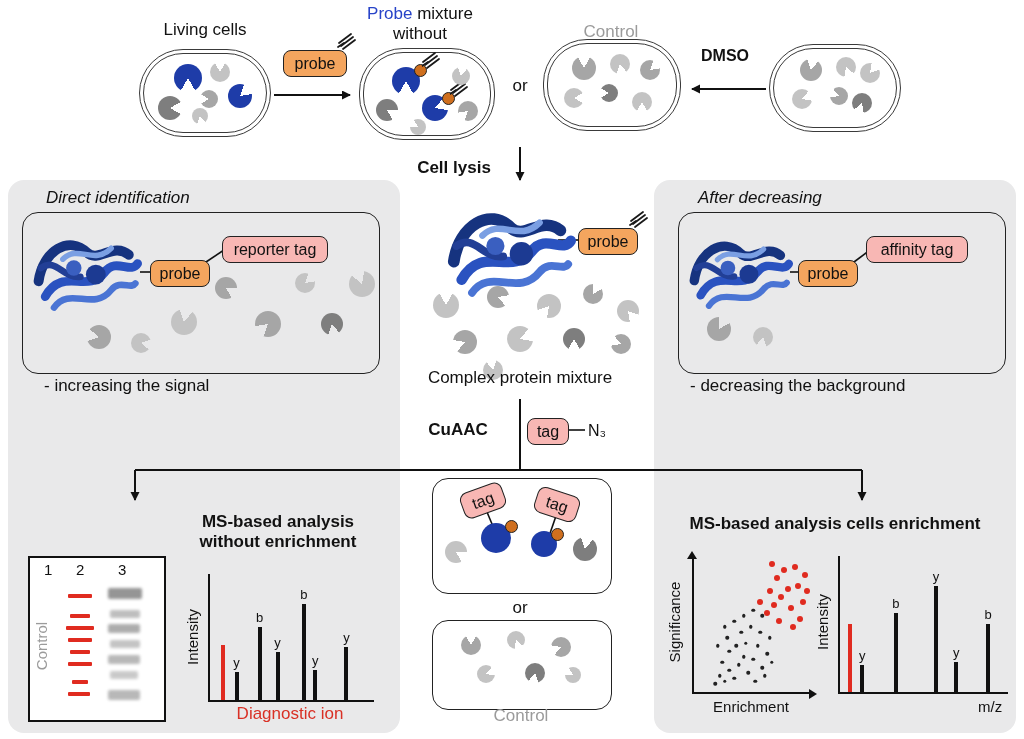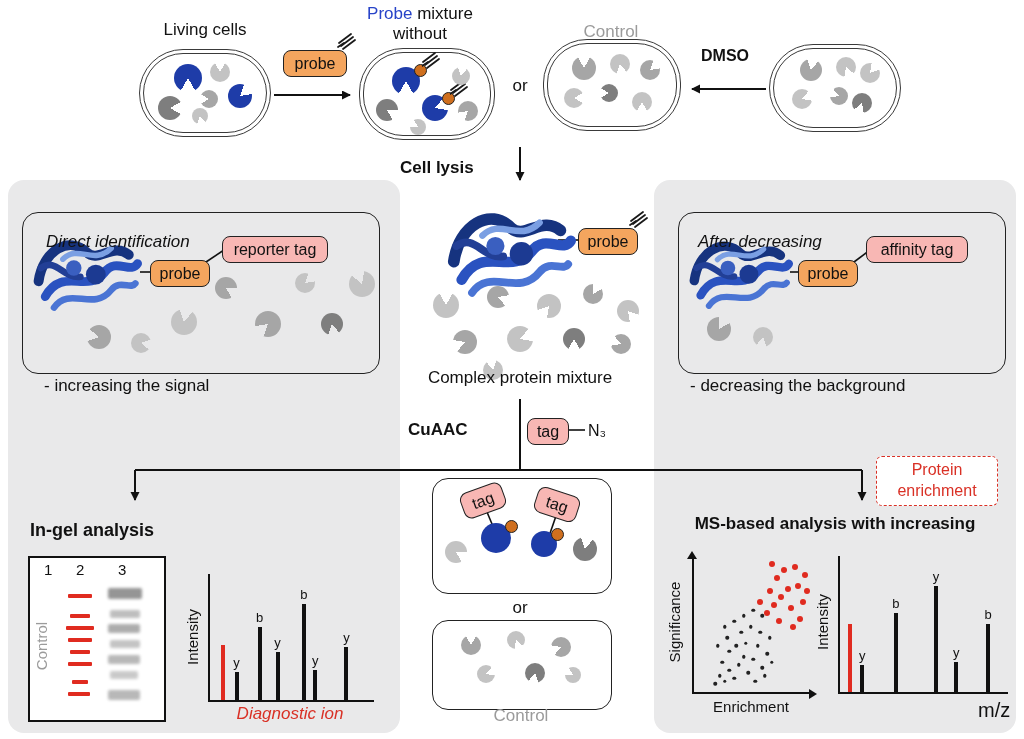--- a/index.html
+++ b/index.html
@@ -2,26 +2,26 @@
 <html><head>
 <meta charset="utf-8">
 <style>
   html,body{margin:0;padding:0;background:#fff;}
   body{font-family:"Liberation Sans","DejaVu Sans",sans-serif;color:#111;}
   .canvas{position:relative;width:1024px;height:739px;background:#fff;overflow:hidden;}
   .panel{position:absolute;background:#e9e9ea;border-radius:16px;}
   #overlay{position:absolute;left:0;top:0;pointer-events:none;}
   .t{position:absolute;font-size:17px;line-height:1.2;}
   .bold{font-weight:bold;}
-  .italic{font-style:italic;margin-top:44px;}
+  .italic{font-style:italic;}
   .gray{color:#9b9b9b;}
   .blue{color:#2743c8;}
   .redtxt{color:#d93025;}
   .center{text-align:center;}
-  .right{text-align:left;}
+  .right{text-align:center;}
   .cell{position:absolute;border:1.6px solid #3a3a3a;border-radius:40px;outline:1.4px solid #3a3a3a;outline-offset:3px;background:#fff;}
   .pac{position:absolute;border-radius:50%;}
   .odot{position:absolute;width:11px;height:11px;border-radius:50%;background:#cf6f1e;border:1px solid #222;}
   .alk{position:absolute;width:20px;height:17px;}
   .chip{position:absolute;display:flex;align-items:center;justify-content:center;border:1.6px solid #222;border-radius:8px;font-size:16px;height:25px;background:#f4a55e;}
   .chip.pink{background:#f8b7b4;}
   .box{position:absolute;border:1.8px solid #222;border-radius:16px;}
   .gel{position:absolute;background:#fff;border:2px solid #111;}
   .band{position:absolute;}
   .band.redb{background:#e02b20;height:4px;border-radius:1px;}
@@ -219,26 +219,25 @@
 
   <div class="t italic" style="left:698px;top:188px;">After decreasing</div>
   <div class="box" style="left:678px;top:212px;width:326px;height:160px;">
       <div class="pac" style="left: 28px; top: 104px; width: 24px; height: 24px; background: conic-gradient(from 60deg, rgb(166, 166, 166) 0deg, rgb(166, 166, 166) 300deg, transparent 300deg, transparent 360deg);"></div>
       <div class="pac" style="left: 74px; top: 114px; width: 20px; height: 20px; background: conic-gradient(from 220deg, rgb(195, 195, 195) 0deg, rgb(195, 195, 195) 300deg, transparent 300deg, transparent 360deg);"></div>
     </div>
   <div class="chip" style="left:798px;top:260px;width:58px;">probe</div>
   <div class="chip pink" style="left:866px;top:236px;width:100px;">affinity tag</div>
   <div class="t" style="left:690px;top:376px;">- decreasing the background</div>
 
-  <div class="badge" style="left:876px;top:456px;width:108px;">
-    <div>Protein</div>
-    <div>enrichment</div>
+
+  <div class="t bold center" style="left:176px;top:512px;width:204px;">
+    <span>MS-based analysis</span><br>
+    <span>without enrichment</span>
   </div>
-
-  <div class="t bold center" style="left:10px;top:520px;width:164px;font-size:18px;">In-gel analysis</div>
 
   <div class="gel" style="left:28px;top:556px;width:134px;height:162px;">
     <span class="t" style="left:14px;top:3px;font-size:15px;">1</span>
     <span class="t" style="left:46px;top:3px;font-size:15px;">2</span>
     <span class="t" style="left:88px;top:3px;font-size:15px;">3</span>
     <span class="vlabel gray" style="left:11px;top:88px;">Control</span>
   <div class="band redb" style="left: 38px; top: 36px; width: 24px;"></div>
       <div class="band redb" style="left: 40px; top: 56px; width: 20px;"></div>
       <div class="band redb" style="left: 36px; top: 68px; width: 28px;"></div>
       <div class="band redb" style="left: 38px; top: 80px; width: 24px;"></div>
@@ -264,23 +263,23 @@
       <div class="peaklabel" style="left: calc(29% + 2px); bottom: calc(58% + 2px);">b</div>
       <div class="peak" style="left: 40%; height: 38%;"></div>
       <div class="peaklabel" style="left: calc(40% + 2px); bottom: calc(38% + 2px);">y</div>
       <div class="peak" style="left: 56%; height: 76%;"></div>
       <div class="peaklabel" style="left: calc(56% + 2px); bottom: calc(76% + 2px);">b</div>
       <div class="peak" style="left: 63%; height: 24%;"></div>
       <div class="peaklabel" style="left: calc(63% + 2px); bottom: calc(24% + 2px);">y</div>
       <div class="peak" style="left: 82%; height: 42%;"></div>
       <div class="peaklabel" style="left: calc(82% + 2px); bottom: calc(42% + 2px);">y</div>
     </div>
-  <div class="t redtxt center" style="left:200px;top:704px;width:180px;font-style:italic;">Diagnostic ion</div>
-
-  <div class="t bold center" style="left:660px;top:514px;width:350px;">MS-based analysis with increasing</div>
+  <div class="t redtxt center" style="left:200px;top:704px;width:180px;">Diagnostic ion</div>
+
+  <div class="t bold center" style="left:660px;top:514px;width:350px;">MS-based analysis cells enrichment</div>
 
   <span class="vlabel" style="left:674px;top:622px;">Significance</span>
   <div class="plot arrowed" style="left:692px;top:556px;width:118px;height:136px;">
       <div class="dot blackd" style="left: 18%; bottom: 6%;"></div>
       <div class="dot blackd" style="left: 22%; bottom: 12%;"></div>
       <div class="dot blackd" style="left: 26%; bottom: 8%;"></div>
       <div class="dot blackd" style="left: 30%; bottom: 16%;"></div>
       <div class="dot blackd" style="left: 24%; bottom: 22%;"></div>
       <div class="dot blackd" style="left: 34%; bottom: 10%;"></div>
       <div class="dot blackd" style="left: 38%; bottom: 20%;"></div>
@@ -335,15 +334,15 @@
       <div class="peaklabel" style="left: calc(12% + 2px); bottom: calc(20% + 2px);">y</div>
       <div class="peak" style="left: 32%; height: 58%;"></div>
       <div class="peaklabel" style="left: calc(32% + 2px); bottom: calc(58% + 2px);">b</div>
       <div class="peak" style="left: 56%; height: 78%;"></div>
       <div class="peaklabel" style="left: calc(56% + 2px); bottom: calc(78% + 2px);">y</div>
       <div class="peak" style="left: 68%; height: 22%;"></div>
       <div class="peaklabel" style="left: calc(68% + 2px); bottom: calc(22% + 2px);">y</div>
       <div class="peak" style="left: 87%; height: 50%;"></div>
       <div class="peaklabel" style="left: calc(87% + 2px); bottom: calc(50% + 2px);">b</div>
     </div>
-  <div class="t" style="left:978px;top:698px;font-size:20px;">m/z</div>
+  <div class="t" style="left:978px;top:698px;font-size:15px;">m/z</div>
 
 </div>
 
 </body></html>

